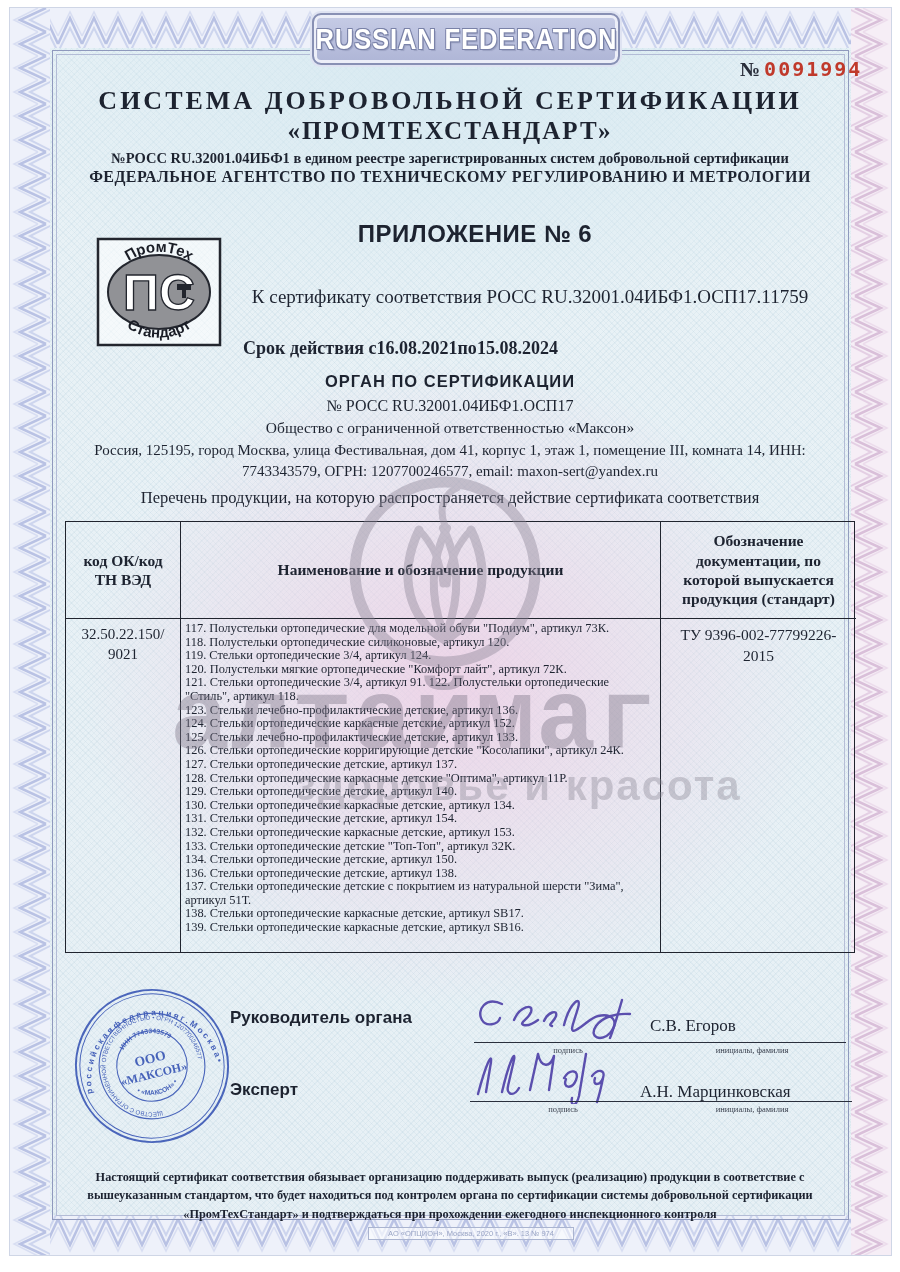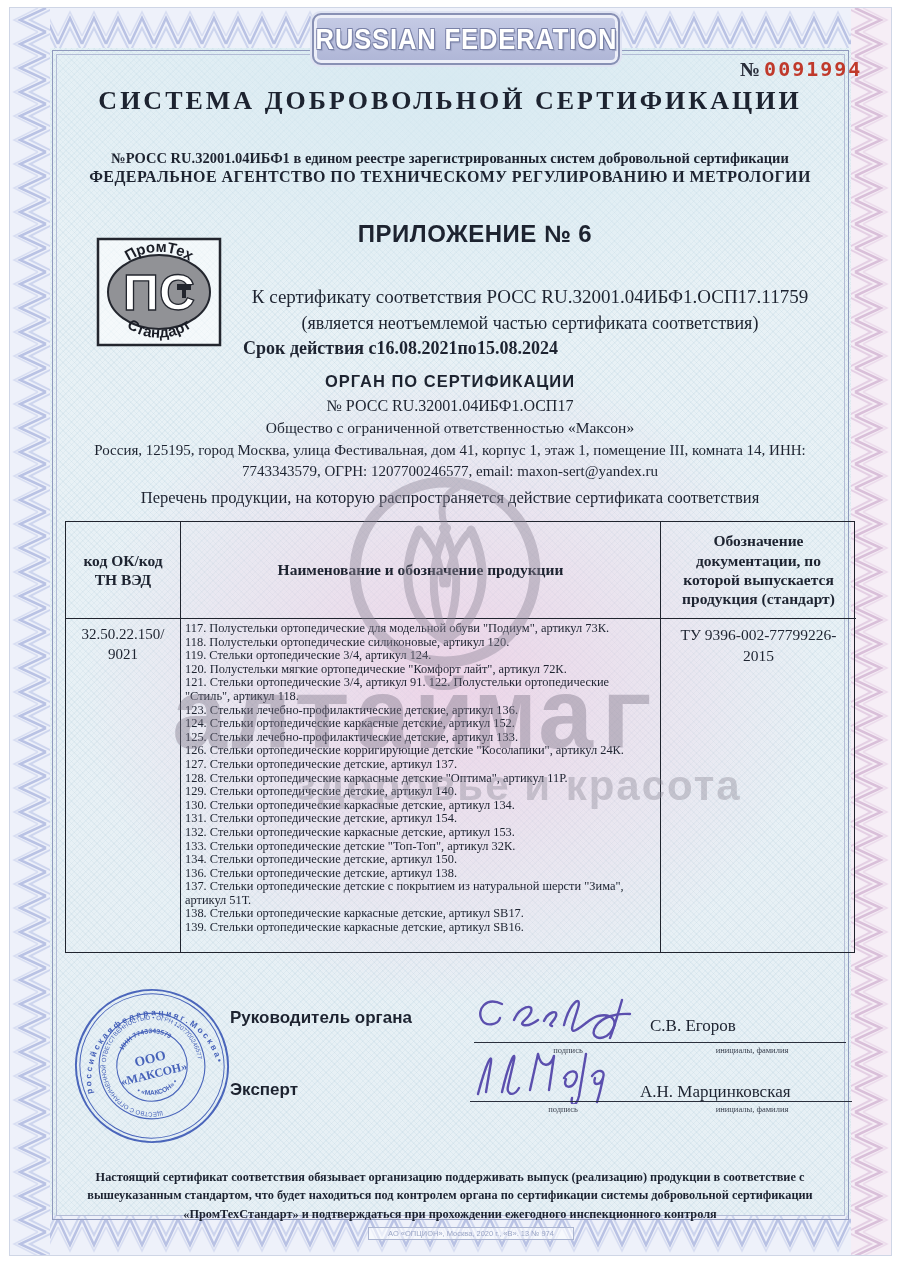--- a/index.html
+++ b/index.html
@@ -141,20 +141,21 @@
 
     <div class="banner">
       <span>RUSSIAN FEDERATION</span>
     </div>
     <div class="serial">
       <span class="pre">№</span>
       <span class="num">0091994</span>
     </div>
 
     <div class="t-center title1">СИСТЕМА ДОБРОВОЛЬНОЙ СЕРТИФИКАЦИИ</div>
+    <div class="t-center title2">«ПРОМТЕХСТАНДАРТ»</div>
     <div class="t-center registry">№РОСС RU.32001.04ИБФ1 в едином реестре зарегистрированных систем добровольной сертификации</div>
     <div class="t-center agency">ФЕДЕРАЛЬНОЕ АГЕНТСТВО ПО ТЕХНИЧЕСКОМУ РЕГУЛИРОВАНИЮ И МЕТРОЛОГИИ</div>
 
     <svg class="logo" width="128" height="112" viewBox="0 0 128 112">
       <defs>
         <pattern id="hatch" width="4" height="4" patternUnits="userSpaceOnUse">
           <rect width="4" height="4" fill="#ffffff"></rect>
             <path d="M0,1 H4 M0,3 H4" stroke="#23262e" stroke-width="1.1"></path>
         </pattern>
         <path id="arcTop" d="M 20,40 A 48,40 0 0 1 108,40"></path>
@@ -168,21 +169,20 @@
       <text font-family="Liberation Sans, sans-serif" font-weight="bold" font-size="15" fill="#1a1d26">
         <textPath href="#arcTop" startOffset="50%" text-anchor="middle">ПромТех</textPath>
       </text>
       <text font-family="Liberation Sans, sans-serif" font-weight="bold" font-size="15" fill="#1a1d26">
         <textPath href="#arcBot" startOffset="50%" text-anchor="middle">Стандарт</textPath>
       </text>
     </svg>
 
     <div class="appendix-title">ПРИЛОЖЕНИЕ № 6</div>
     <div class="certline">К сертификату соответствия РОСС RU.32001.04ИБФ1.ОСП17.11759</div>
-    <div class="certnote">(является неотъемлемой частью сертификата соответствия)</div>
     <div class="validity">
       <span class="v-label">Срок действия с</span><span class="v-from">16.08.2021</span><span class="v-po">по</span><span>15.08.2024</span>
     </div>
 
     <div class="org-head">ОРГАН ПО СЕРТИФИКАЦИИ</div>
     <div class="t-center org-num">№ РОСС RU.32001.04ИБФ1.ОСП17</div>
     <div class="t-center org-name">Общество с ограниченной ответственностью «Максон»</div>
     <div class="t-center org-addr1">Россия, 125195, город Москва, улица Фестивальная, дом 41, корпус 1, этаж 1, помещение III, комната 14, ИНН:</div>
     <div class="t-center org-addr2">7743343579, ОГРН: 1207700246577, email: maxon-sert@yandex.ru</div>
     <div class="t-center products-head">Перечень продукции, на которую распространяется действие сертификата соответствия</div>

